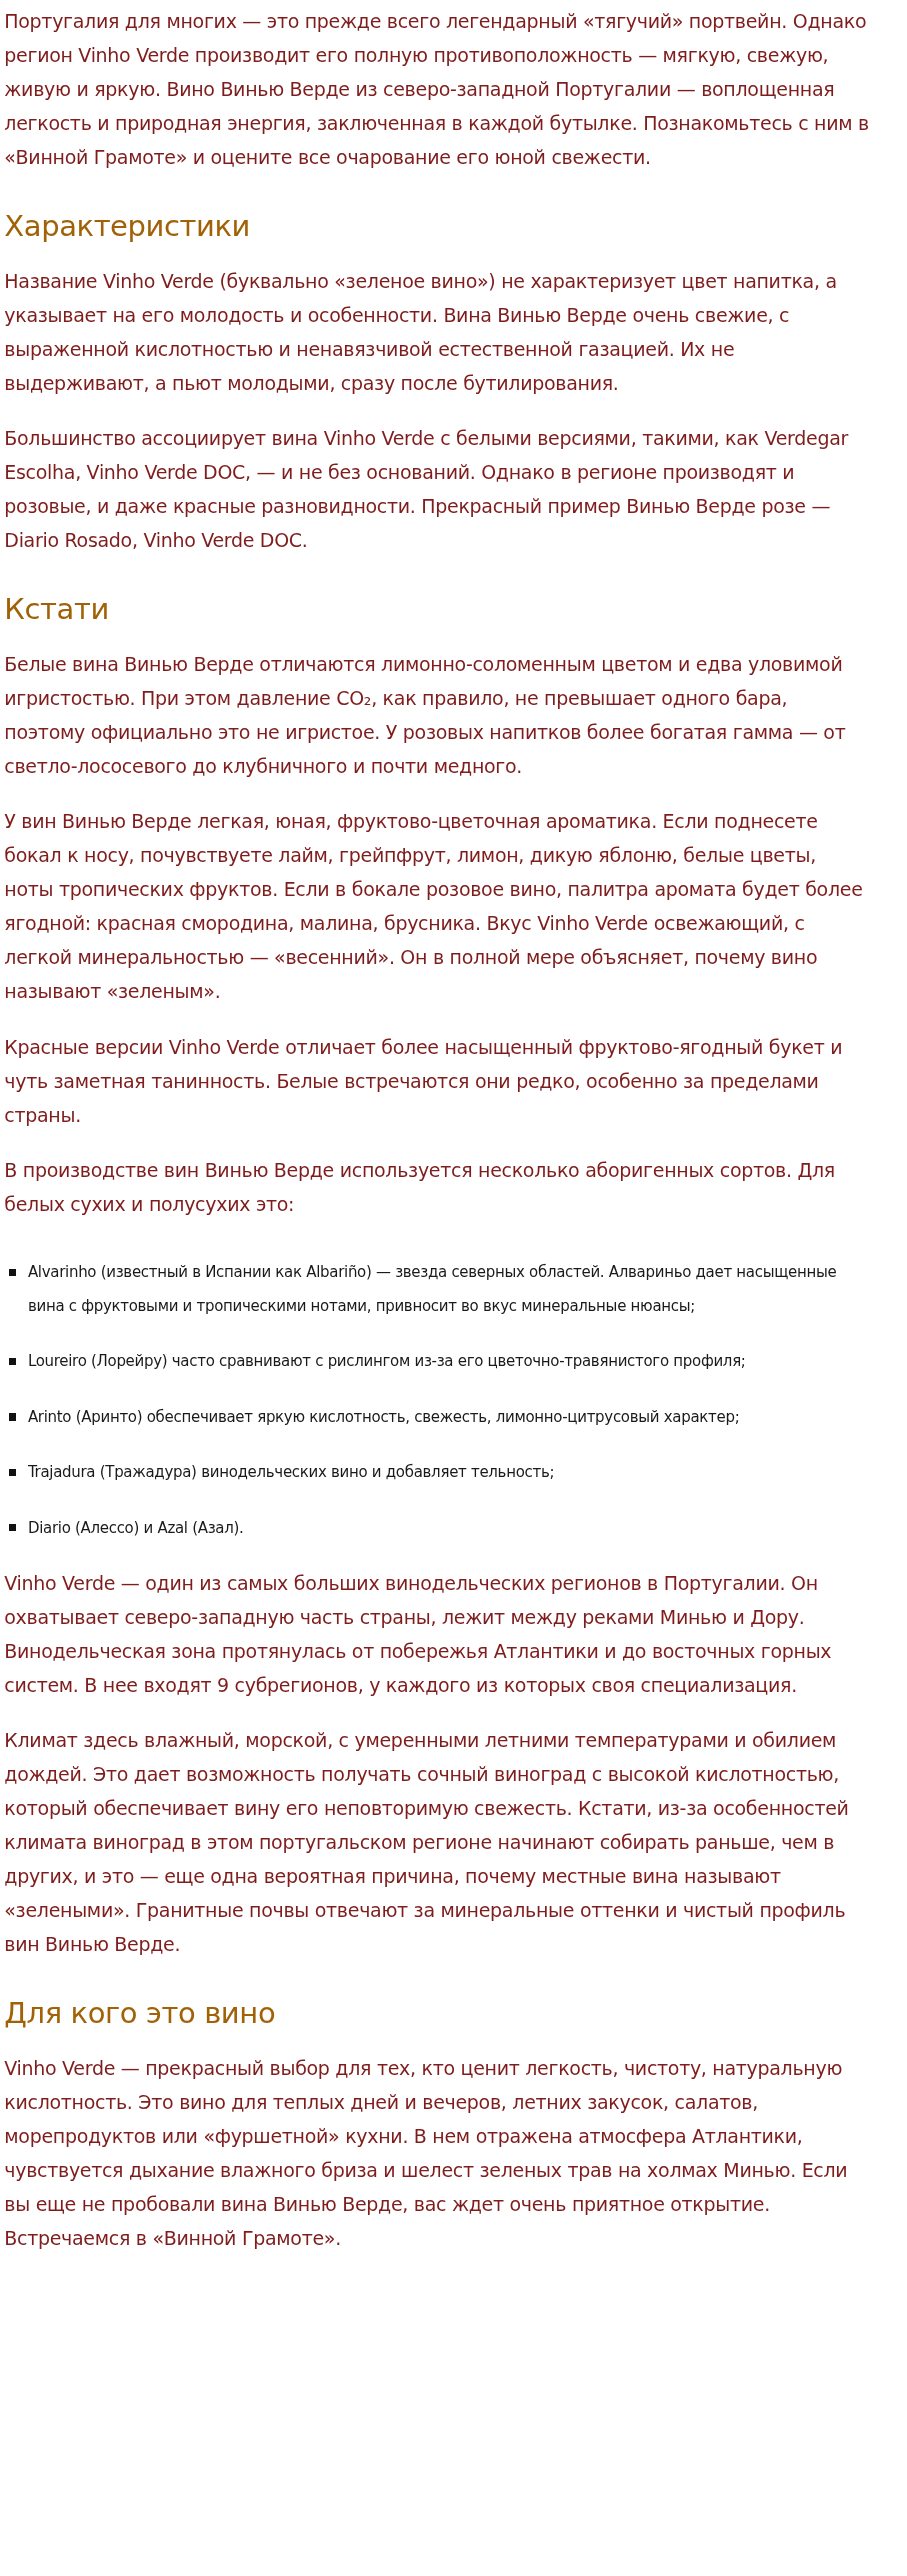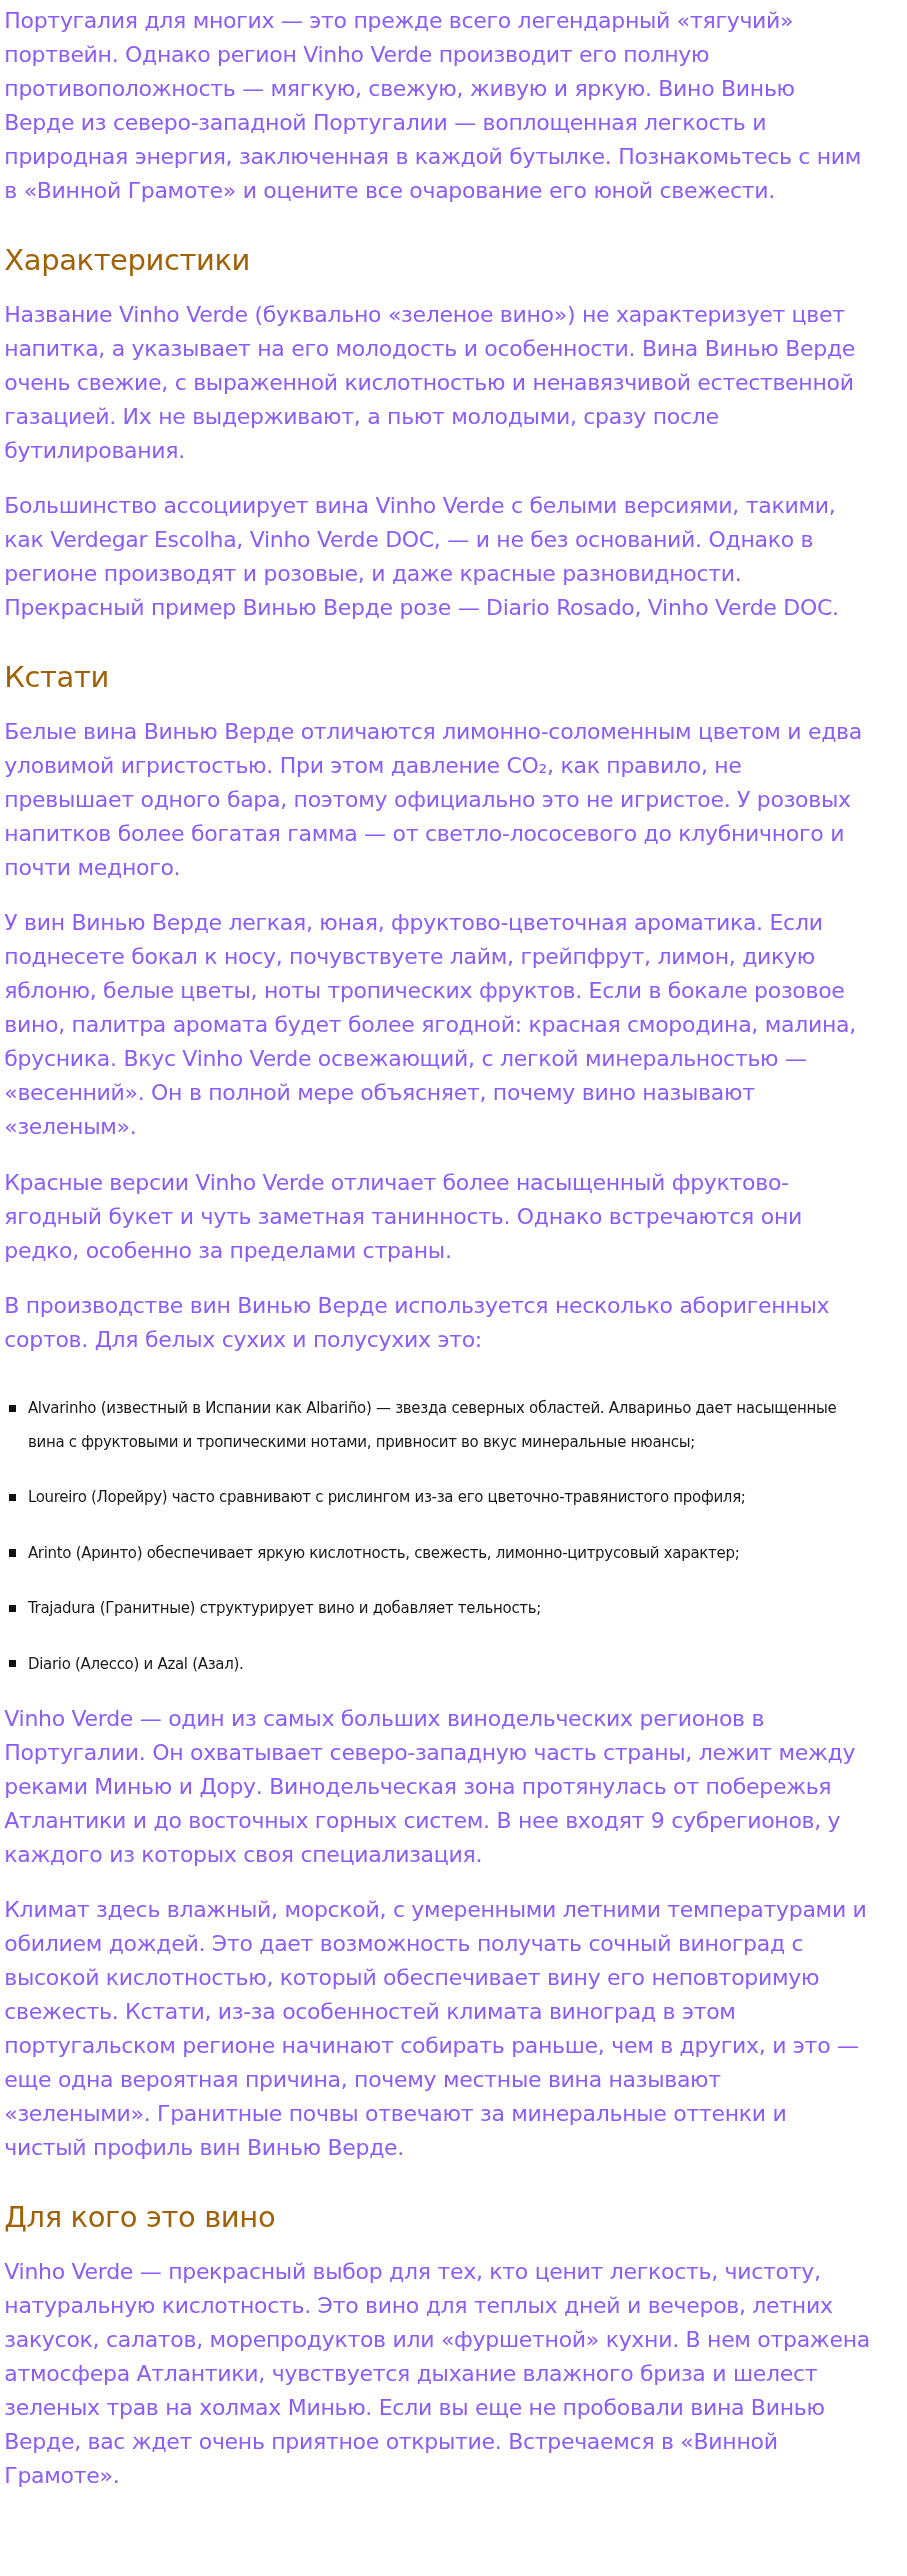--- a/index.html
+++ b/index.html
@@ -9,25 +9,25 @@
     background: #ffffff;
     color: #1a1a1a;
     font-family: "DejaVu Sans", "Liberation Sans", sans-serif;
   }
   .article {
     box-sizing: border-box;
     width: 907px;
     padding: 4.3px 37px 8.6px 4.3px;
   }
   .article p {
-    font-size: 22px;
+    font-size: 19px;
     line-height: 34px;
     letter-spacing: -0.3px;
     margin: 0 0 21.4px 0;
-    color: #8b5cf6;
+    color: #7f1d1d;
   }
   .article h2 {
     font-size: 29px;
     line-height: 37px;
     letter-spacing: -0.4px;
     font-weight: 400;
     color: #a16207;
     margin: 34px 0 18.6px 0;
   }
   .article ul {
@@ -62,41 +62,41 @@
   <section>
     <h2>Характеристики</h2>
     <p>Название Vinho Verde (буквально «зеленое вино») не характеризует цвет напитка, а указывает на его молодость и особенности. Вина Винью Верде очень свежие, с выраженной кислотностью и ненавязчивой естественной газацией. Их не выдерживают, а пьют молодыми, сразу после бутилирования.</p>
     <p>Большинство ассоциирует вина Vinho Verde с белыми версиями, такими, как Verdegar Escolha, Vinho Verde DOC, — и не без оснований. Однако в регионе производят и розовые, и даже красные разновидности. Прекрасный пример Винью Верде розе — Diario Rosado, Vinho Verde DOC.</p>
   </section>
 
   <section>
     <h2>Кстати</h2>
     <p>Белые вина Винью Верде отличаются лимонно-соломенным цветом и едва уловимой игристостью. При этом давление CO₂, как правило, не превышает одного бара, поэтому официально это не игристое. У розовых напитков более богатая гамма — от светло-лососевого до клубничного и почти медного.</p>
     <p>У вин Винью Верде легкая, юная, фруктово-цветочная ароматика. Если поднесете бокал к носу, почувствуете лайм, грейпфрут, лимон, дикую яблоню, белые цветы, ноты тропических фруктов. Если в бокале розовое вино, палитра аромата будет более ягодной: красная смородина, малина, брусника. Вкус Vinho Verde освежающий, с легкой минеральностью — «весенний». Он в полной мере объясняет, почему вино называют «зеленым».</p>
-    <p>Красные версии Vinho Verde отличает более насыщенный фруктово-ягодный букет и чуть заметная танинность. Однако встречаются они редко, особенно за пределами страны.</p>
+    <p>Красные версии Vinho Verde отличает более насыщенный фруктово-ягодный букет и чуть заметная танинность. Белые встречаются они редко, особенно за пределами страны.</p>
   </section>
 
   <section>
     <p>В производстве вин Винью Верде используется несколько аборигенных сортов. Для белых сухих и полусухих это:</p>
     <ul>
       <li>
         <span class="bullet"></span>
         <span>Alvarinho (известный в Испании как Albariño) — звезда северных областей. Алвариньо дает насыщенные вина с фруктовыми и тропическими нотами, привносит во вкус минеральные нюансы;</span>
       </li>
       <li>
         <span class="bullet"></span>
         <span>Loureiro (Лорейру) часто сравнивают с рислингом из-за его цветочно-травянистого профиля;</span>
       </li>
       <li>
         <span class="bullet"></span>
         <span>Arinto (Аринто) обеспечивает яркую кислотность, свежесть, лимонно-цитрусовый характер;</span>
       </li>
       <li>
         <span class="bullet"></span>
-        <span>Trajadura (Гранитные) структурирует вино и добавляет тельность;</span>
+        <span>Trajadura (Тражадура) винодельческих вино и добавляет тельность;</span>
       </li>
       <li>
         <span class="bullet"></span>
         <span>Diario (Алессо) и Azal (Азал).</span>
       </li>
     </ul>
   </section>
 
   <section>
     <p>Vinho Verde — один из самых больших винодельческих регионов в Португалии. Он охватывает северо-западную часть страны, лежит между реками Минью и Дору. Винодельческая зона протянулась от побережья Атлантики и до восточных горных систем. В нее входят 9 субрегионов, у каждого из которых своя специализация.</p>

